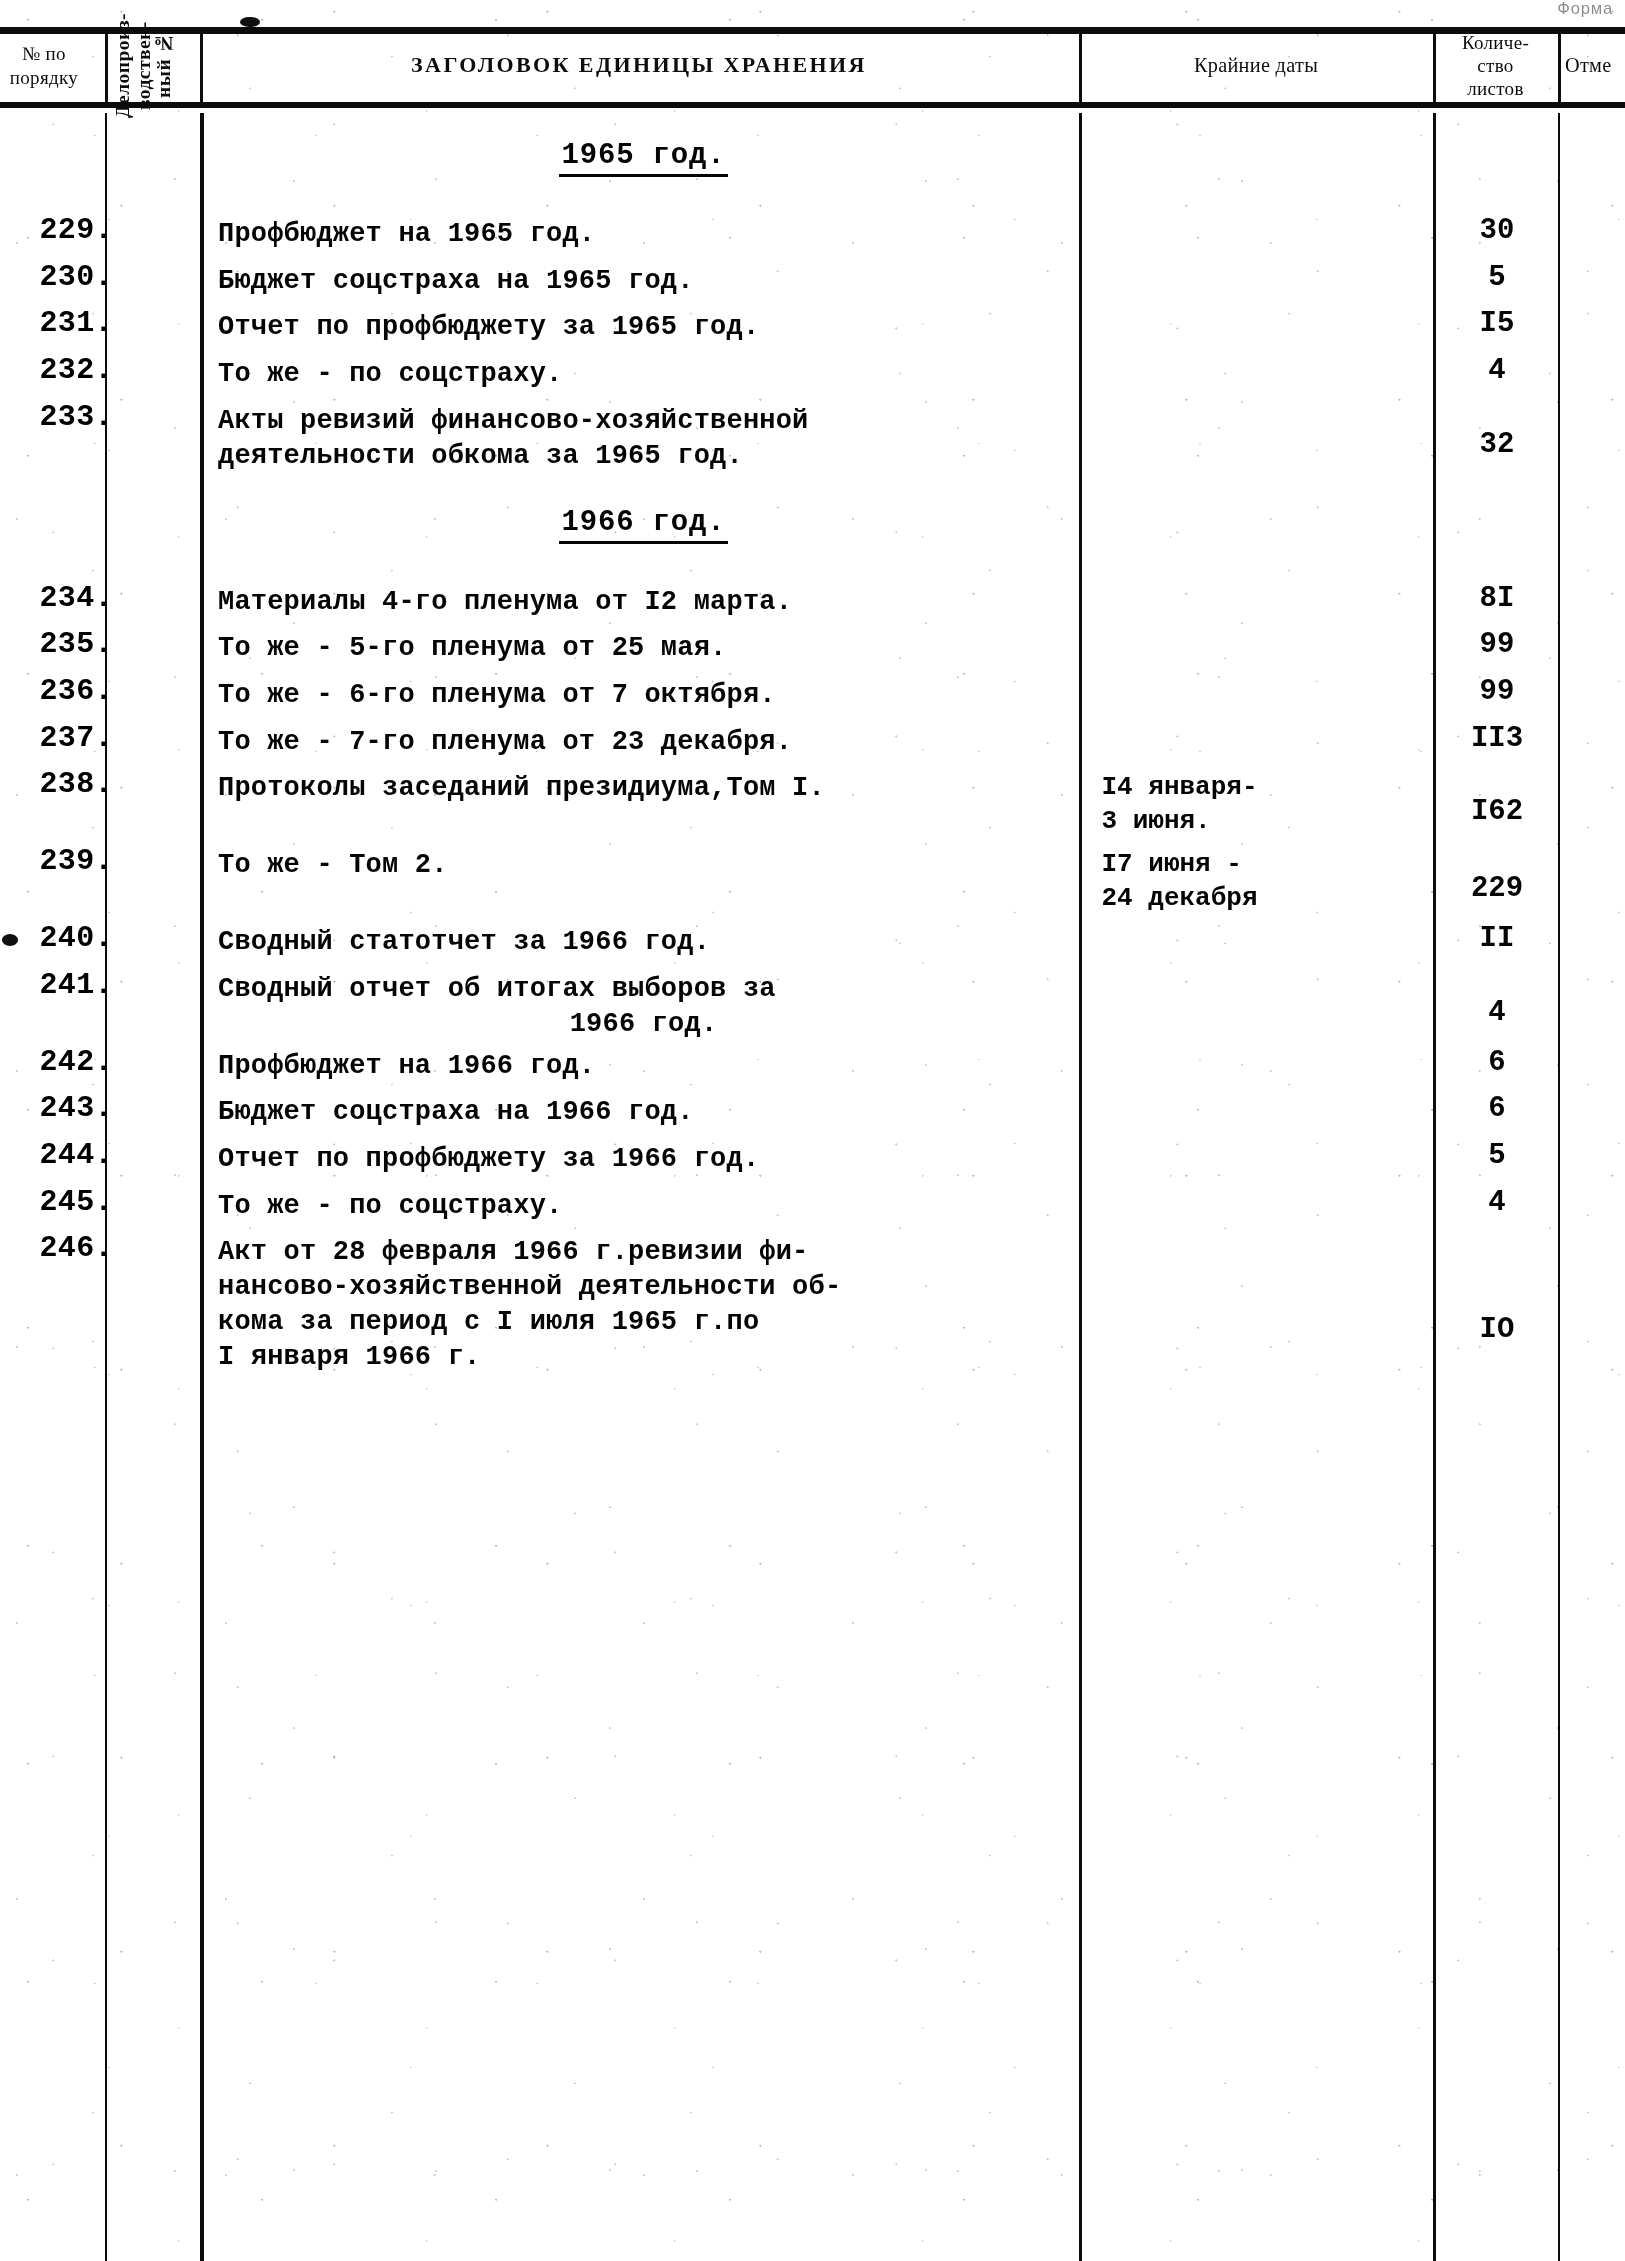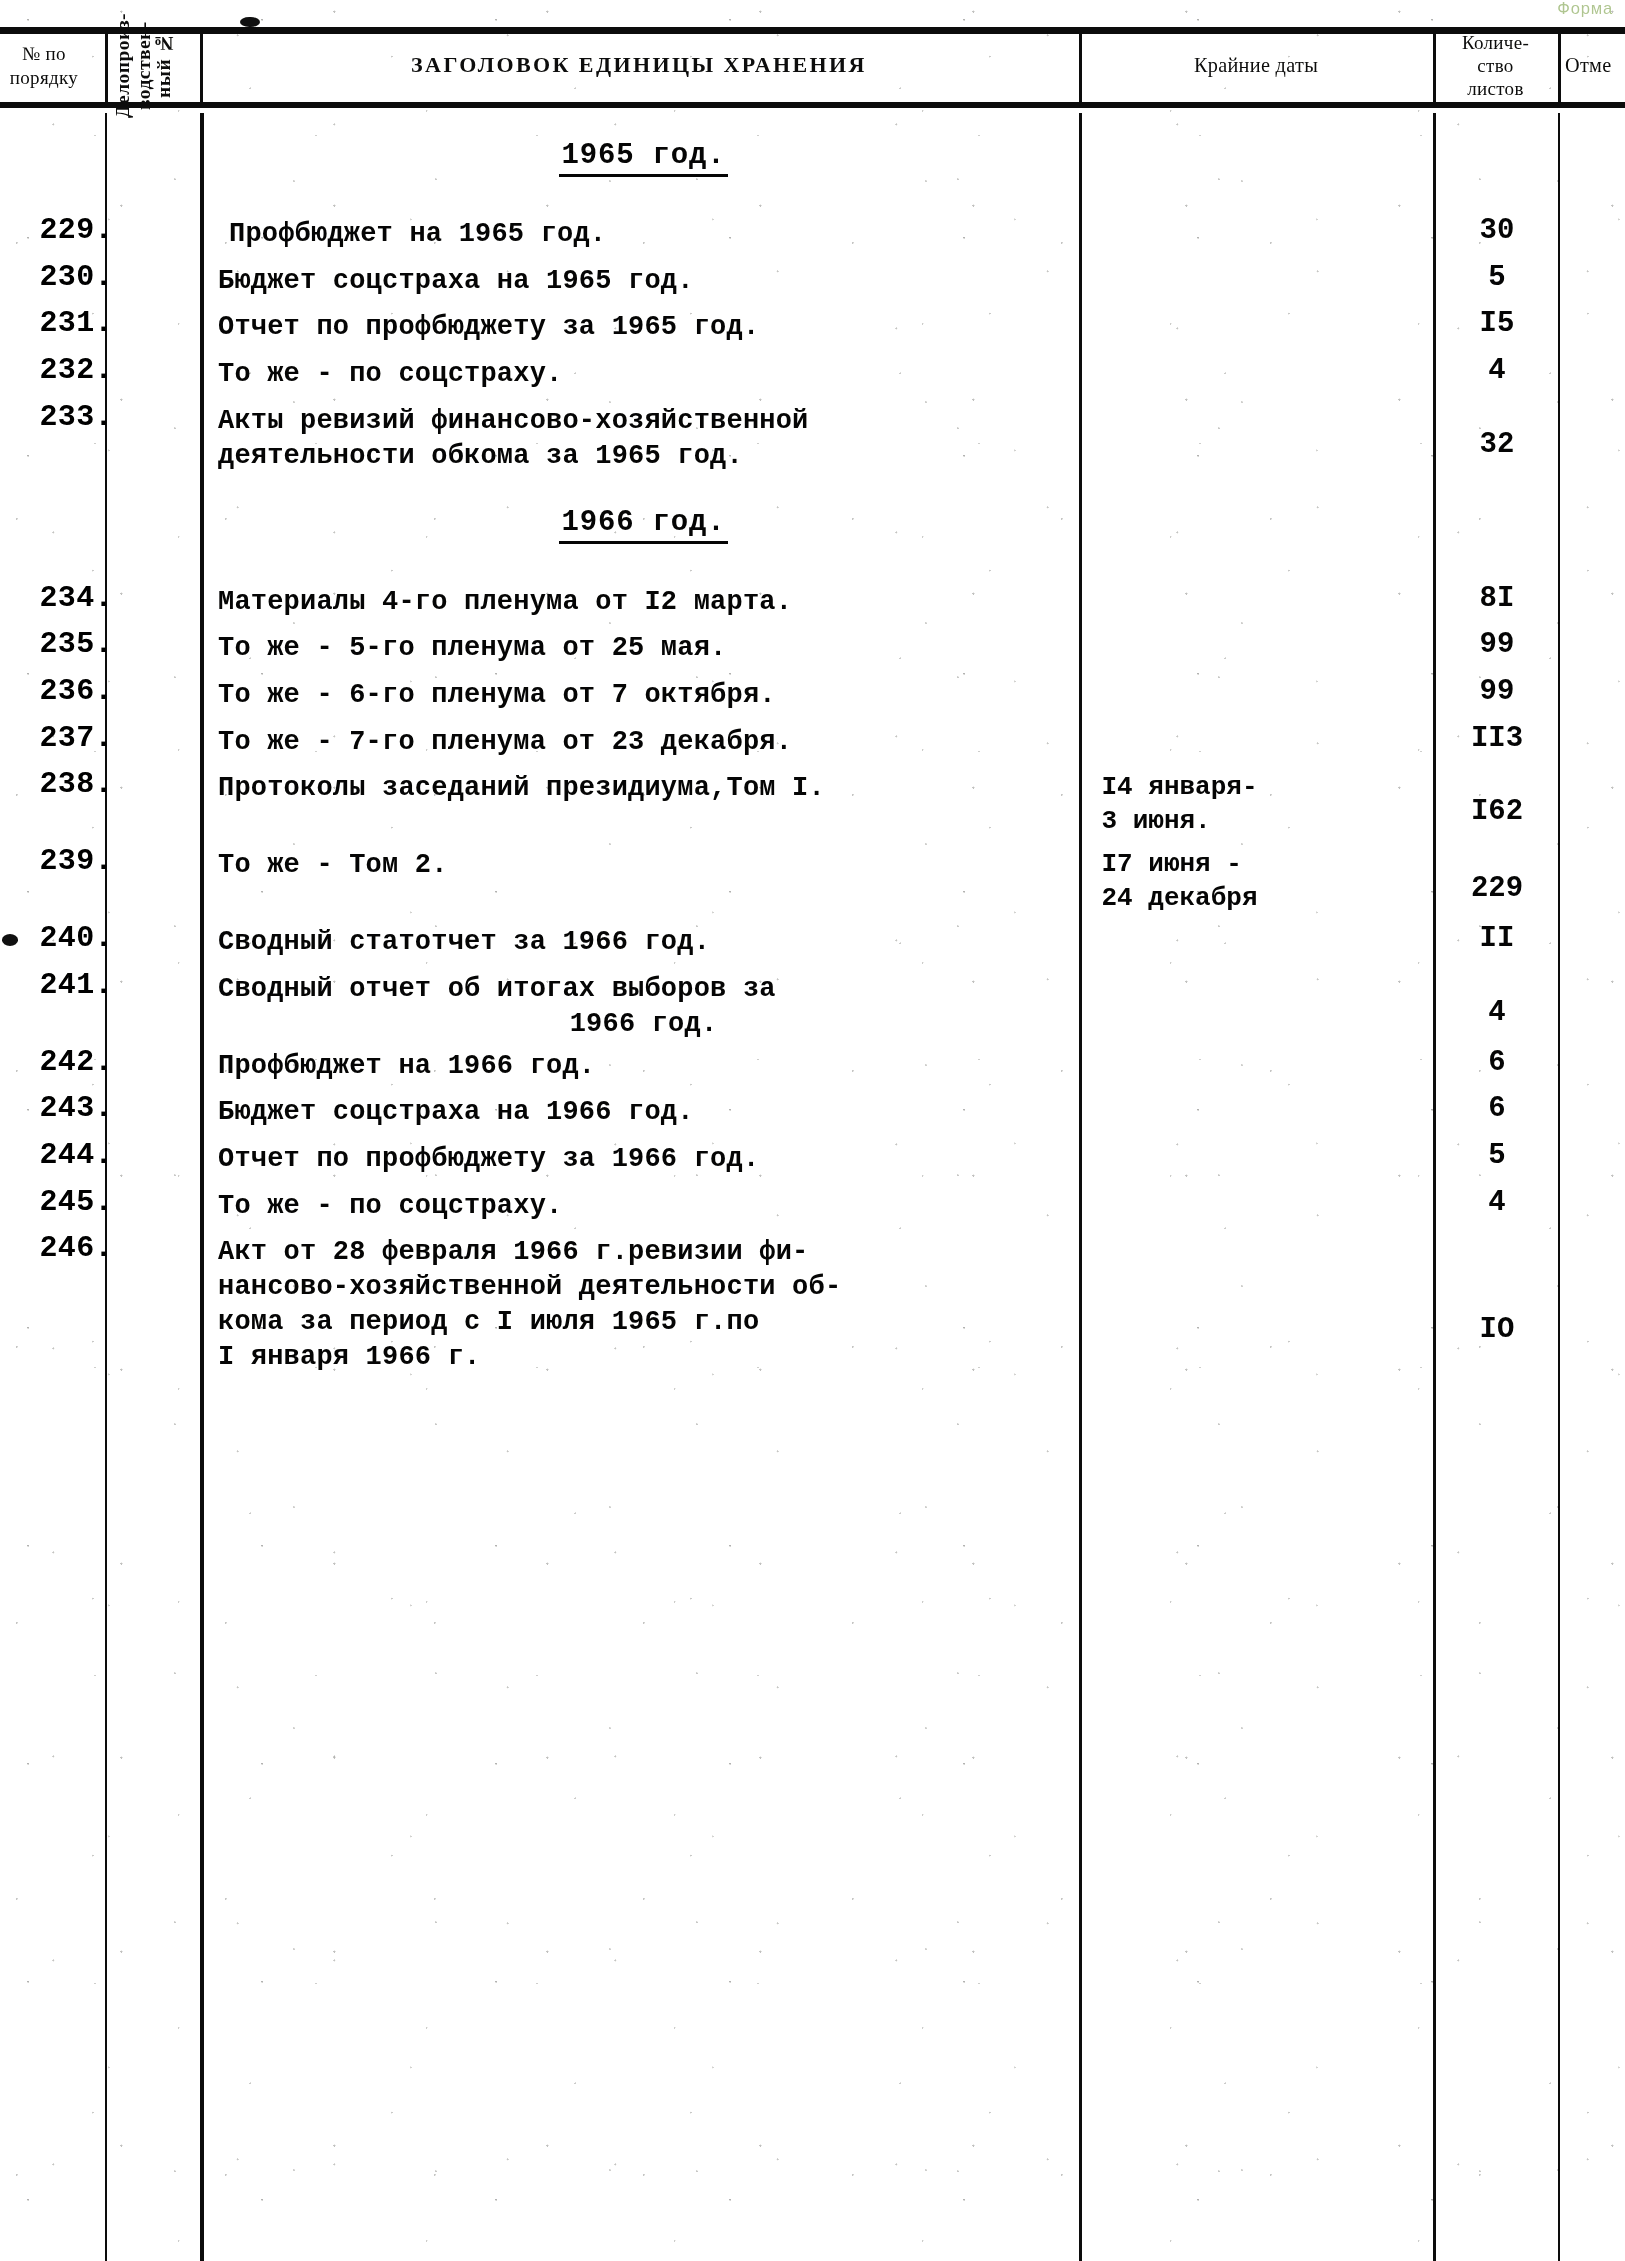--- a/index.html
+++ b/index.html
@@ -70,21 +70,21 @@
     font-size:19.6px;
     letter-spacing:0.4px;
     line-height:1.05;
     white-space:pre;
     text-align:center;
     color:#111;
   }
 
   #formstamp{
     position:absolute;right:12px;top:-1.5px;
-    font-size:16.6px;color:#4d7c0f;opacity:.45;
+    font-size:16.6px;color:#000000;opacity:.45;
     letter-spacing:0.8px;
     font-family:"Liberation Sans", sans-serif;
   }
 
   
   #tbody{position:absolute;left:0;top:113px;width:1625px;}
 
   .row{position:relative;width:1625px;}
 
   .c-num{
@@ -181,21 +181,21 @@
   <div class="rule v" style="left:1558px;top:113px;height:2148px;width:2.3px;"></div>
 
   <div class="blob" style="left:1.5px;top:934px;width:16.6px;height:12px;"></div>
   <div class="blob" style="left:240px;top:16.6px;width:19.6px;height:10.5px;"></div>
 
   <div id="tbody">
       <div class="section-cap" style="top: 25.6px;"><span>1965 год.</span></div>
       <div class="row" style="height: 27px; top: 104px; position: absolute; left: 0px;">
         <div class="c-num" style="top: -4.5px;">229.</div>
         <div class="c-title">
-          <span style="display: block; margin-left: 11px;">Профбюджет на 1965 год.</span>
+          <span style="display: block;">Профбюджет на 1965 год.</span>
         </div>
         <div class="c-count" style="top: -3px;">30</div>
       </div>
       <div class="row" style="height: 27px; top: 151px; position: absolute; left: 0px;">
         <div class="c-num" style="top: -4.5px;">230.</div>
         <div class="c-title">
           <span style="display: block;">Бюджет соцстраха на 1965 год.</span>
         </div>
         <div class="c-count" style="top: -3px;">5</div>
       </div>

